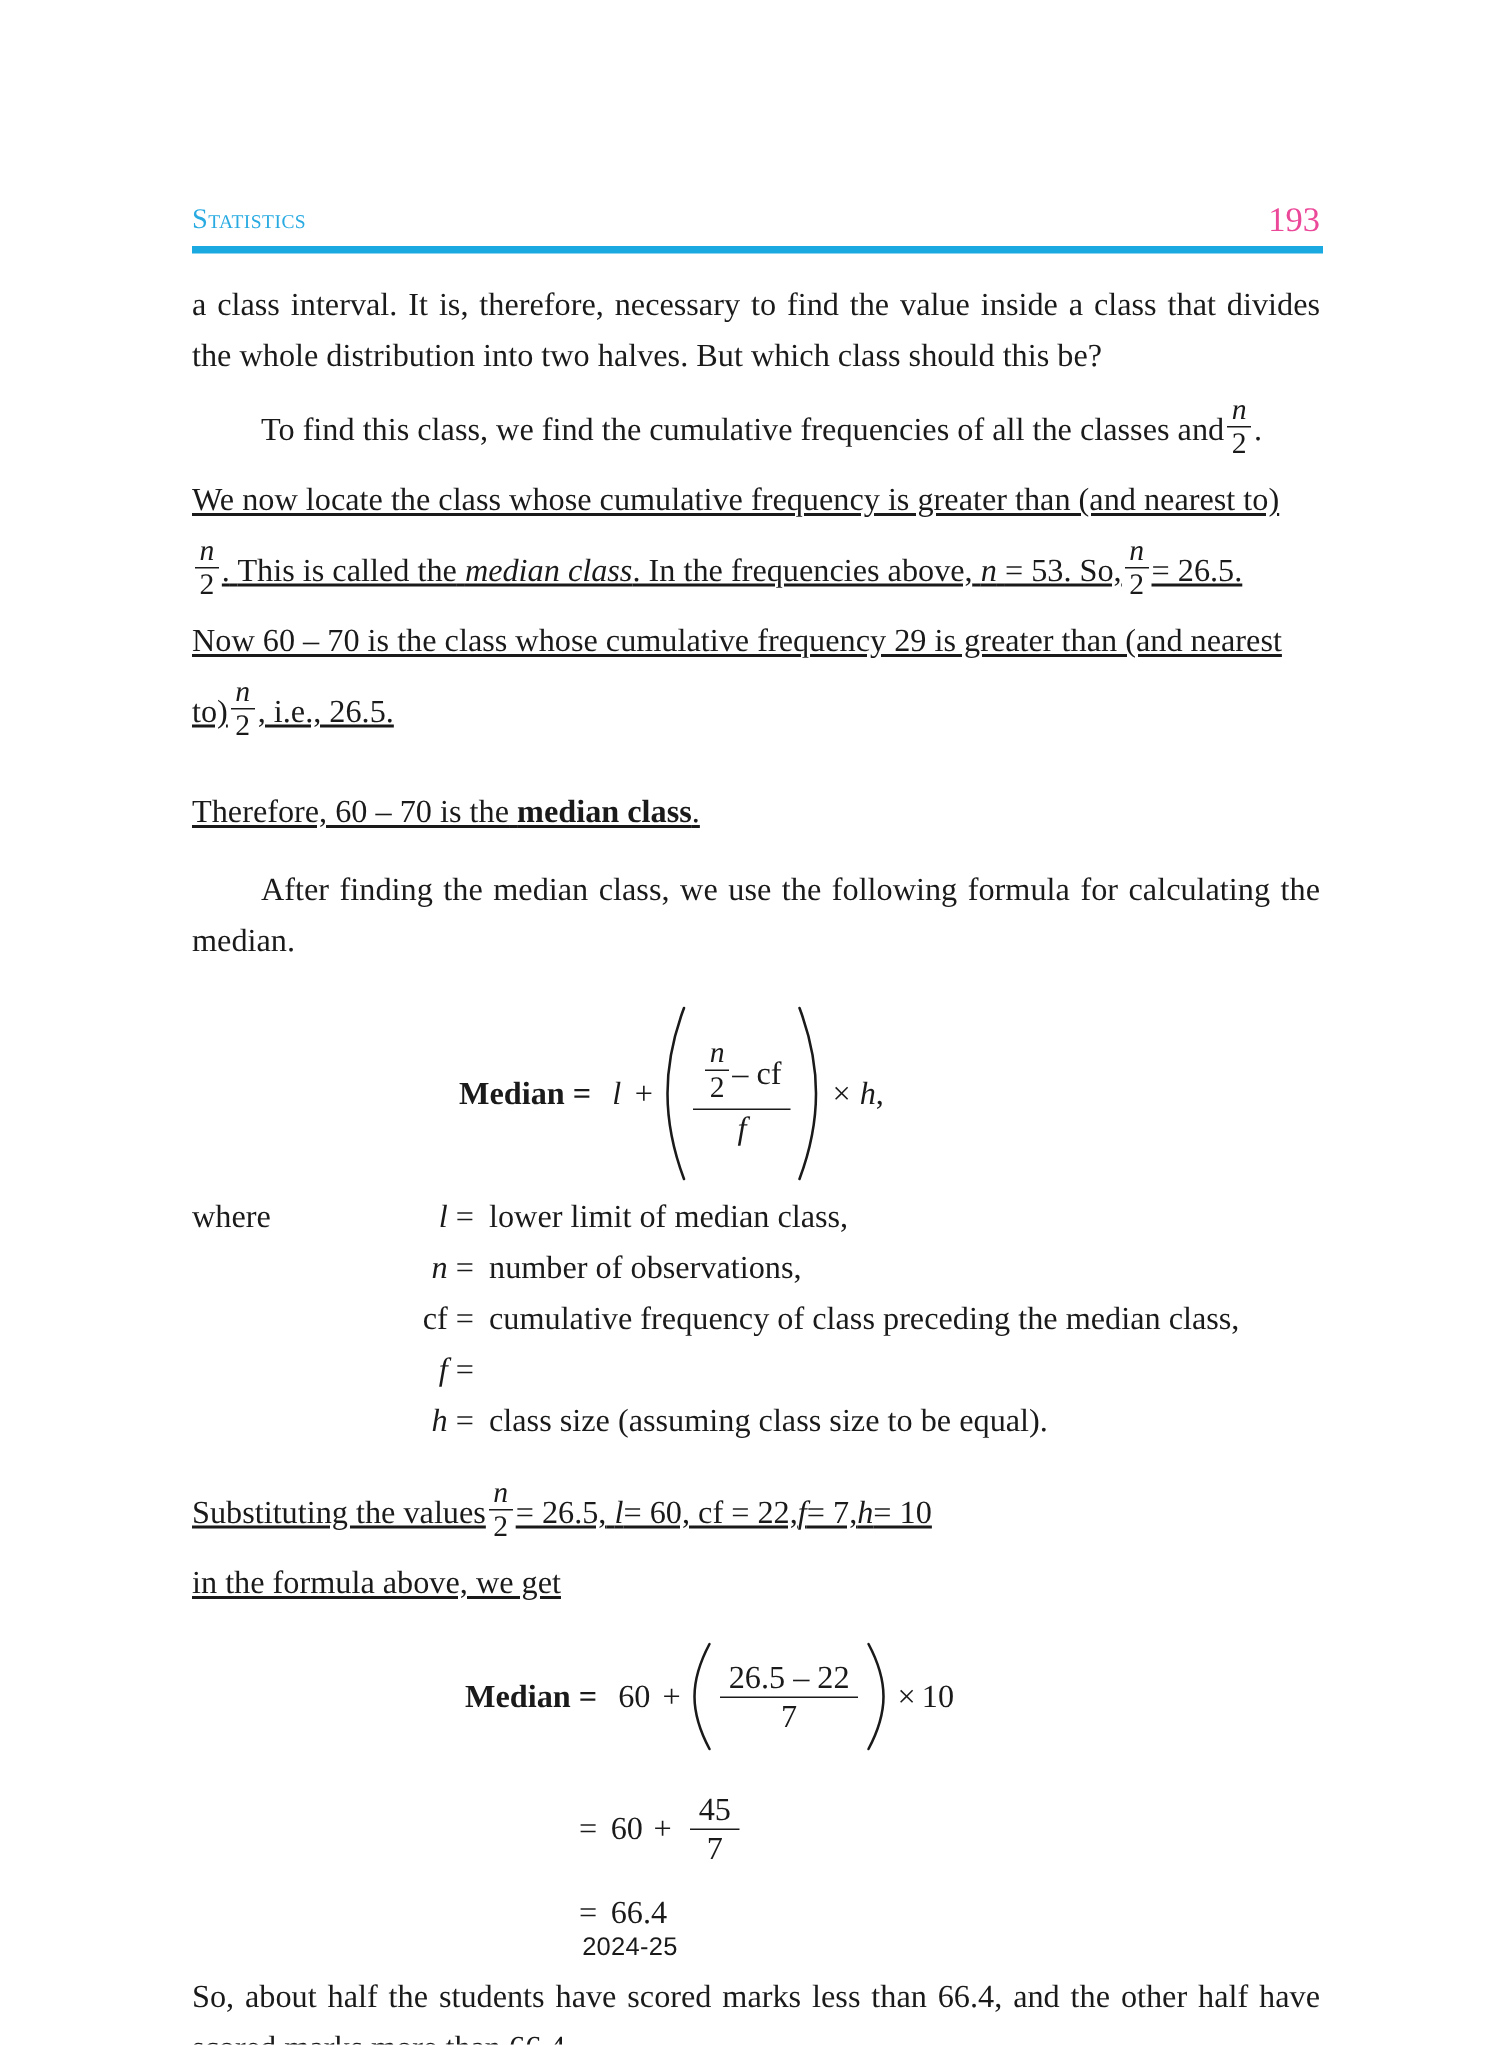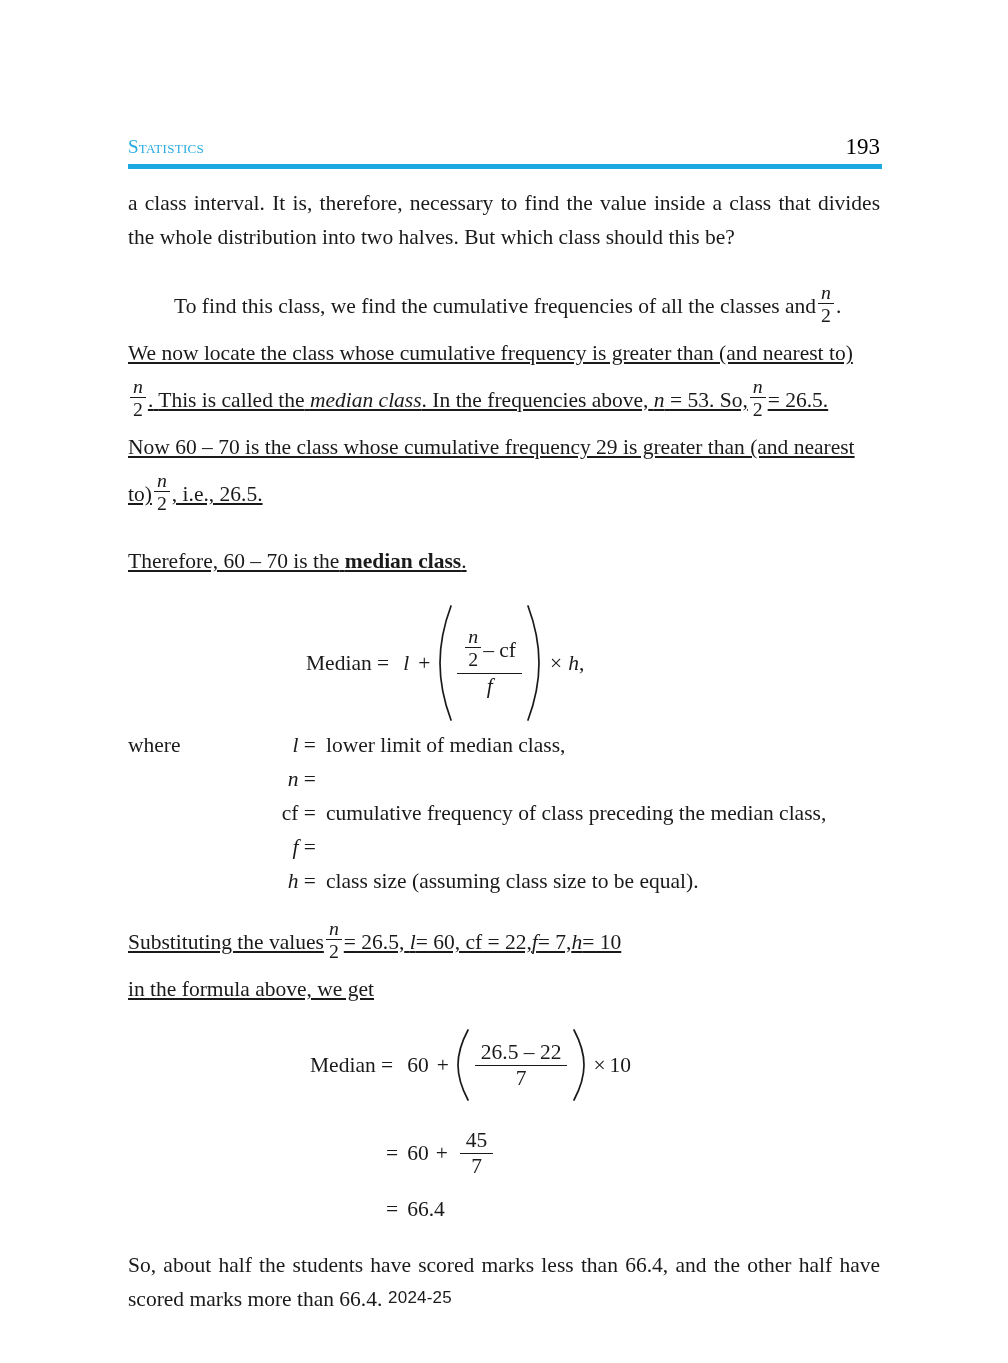--- a/index.html
+++ b/index.html
@@ -40,21 +40,21 @@
     color: #29abe2;
     font-family: "Liberation Serif", serif;
     font-size: 19px;
     font-variant: small-caps;
     letter-spacing: 0.3px;
   }
   .runhead-page {
     position: absolute;
     right: 0;
     top: -2px;
-    color: #000000;
+    color: #ec4899;
     font-size: 23px;
     font-family: "Liberation Serif", serif;
   }
   .runhead-rule {
     position: absolute;
     left: 0;
     right: -2px;
     top: 28px;
     height: 5px;
     background: #1aa9e0;
@@ -108,21 +108,21 @@
 
   
   .eqblock {
     position: relative;
   }
   .eqrow {
     display: flex;
     align-items: center;
     font-size: 21.5px;
   }
-  .eq-label { white-space: nowrap; }
+  .eq-label { white-space: nowrap; font-weight: bold; }
   .eq-gap { display: inline-block; width: 14px; }
 
   
   .paren {
     display: inline-block;
     font-size: 21.5px;
     line-height: 1;
     position: relative;
     width: 16px;
   }
@@ -194,21 +194,21 @@
       <div class="runhead-page">193</div>
       <div class="runhead-rule"></div>
     </div>
 
     <div class="body">
 
       <p class="para">
         <span>a class interval. It is, therefore, necessary to find the value inside a class that divides the whole distribution into two halves. But which class should this be?</span>
       </p>
 
-      <p class="para tallline" style="margin-top:22px;">
+      <p class="para tallline" style="margin-top:2px;">
         <span class="indent"></span><span>To find this class, we find the cumulative frequencies of all the classes and</span><span class="frac"><span class="num it">n</span><span class="bar"></span><span class="den">2</span></span><span>.</span>
       </p>
 
       <p class="para nojust">
         <span>We now locate the class whose cumulative frequency is greater than (and nearest to)</span>
       </p>
 
       <p class="para nojust tallline">
         <span class="frac"><span class="num it">n</span><span class="bar"></span><span class="den">2</span></span><span>.</span>
         <span>This is called the</span>
@@ -223,20 +223,23 @@
 
       <p class="para nojust tallline">
         <span>to)</span><span class="frac"><span class="num it">n</span><span class="bar"></span><span class="den">2</span></span><span>, i.e., 26.5.</span>
       </p>
 
       <p class="para nojust" style="margin-top:20px;">
         <span>Therefore, 60 – 70 is the</span>
         <span class="bd">median class</span><span>.</span>
       </p>
 
+      <p class="para" style="margin-top:18px;">
+        <span class="indent"></span><span>After finding the median class, we use the following formula for calculating the median.</span>
+      </p>
 
       <div class="eqblock" style="margin-top:26px;">
         <div class="eqrow" style="justify-content:flex-start; padding-left:178px;">
           <span class="eq-label">Median =</span>
           <span class="eq-gap"></span>
           <span class="it">l</span>
           <span class="eq-gap" style="width:9px;"></span>
           <span>+</span>
           <span class="eq-gap" style="width:7px;"></span>
 
@@ -270,20 +273,21 @@
 
         <div class="whererow">
           <span class="where-kw">where</span>
           <span class="where-sym it"><span>l</span><span style="font-style:normal;"> =</span></span>
           <span class="where-def">lower limit of median class,</span>
         </div>
 
         <div class="whererow">
           <span class="where-kw"></span>
           <span class="where-sym it"><span>n</span><span style="font-style:normal;"> =</span></span>
+          <span class="where-def">number of observations,</span>
         </div>
 
         <div class="whererow">
           <span class="where-kw"></span>
           <span class="where-sym"><span>cf</span><span> =</span></span>
           <span class="where-def">cumulative frequency of class preceding the median class,</span>
         </div>
 
         <div class="whererow">
           <span class="where-kw"></span>

